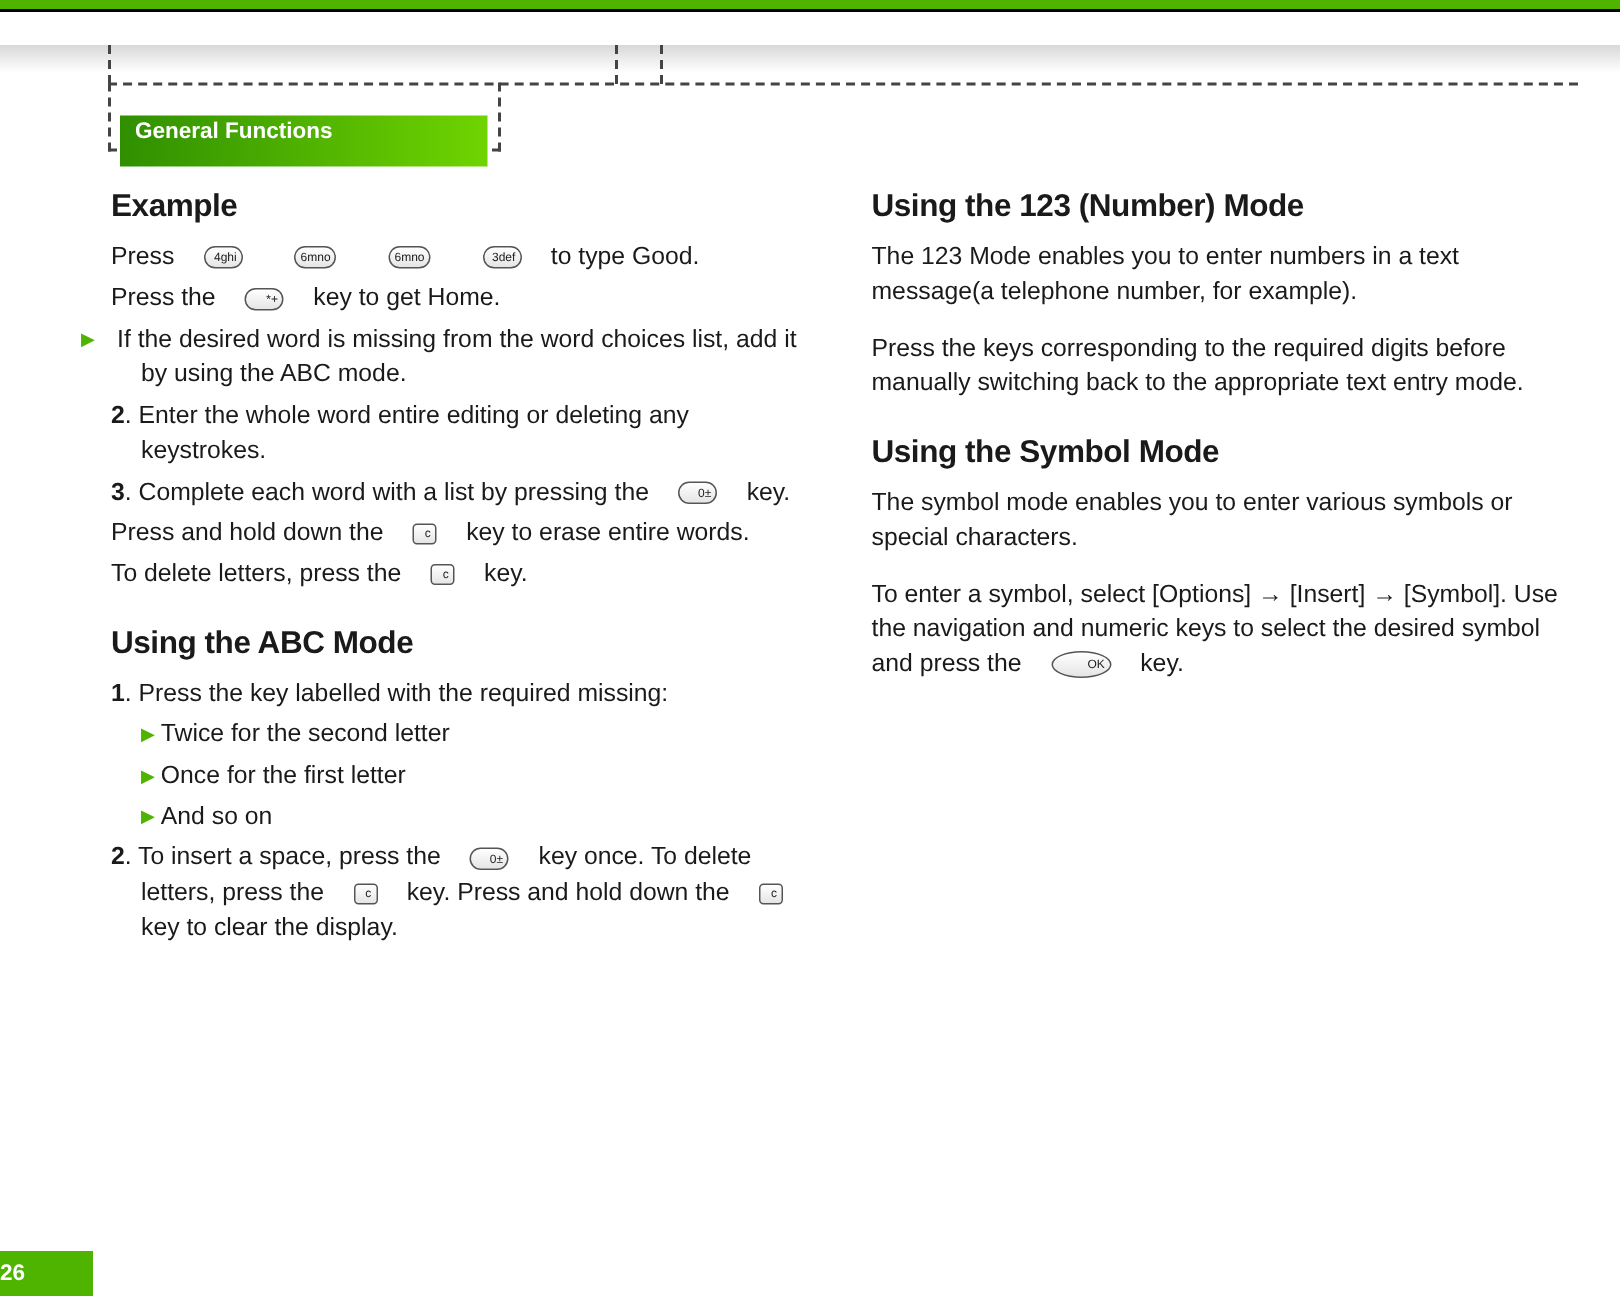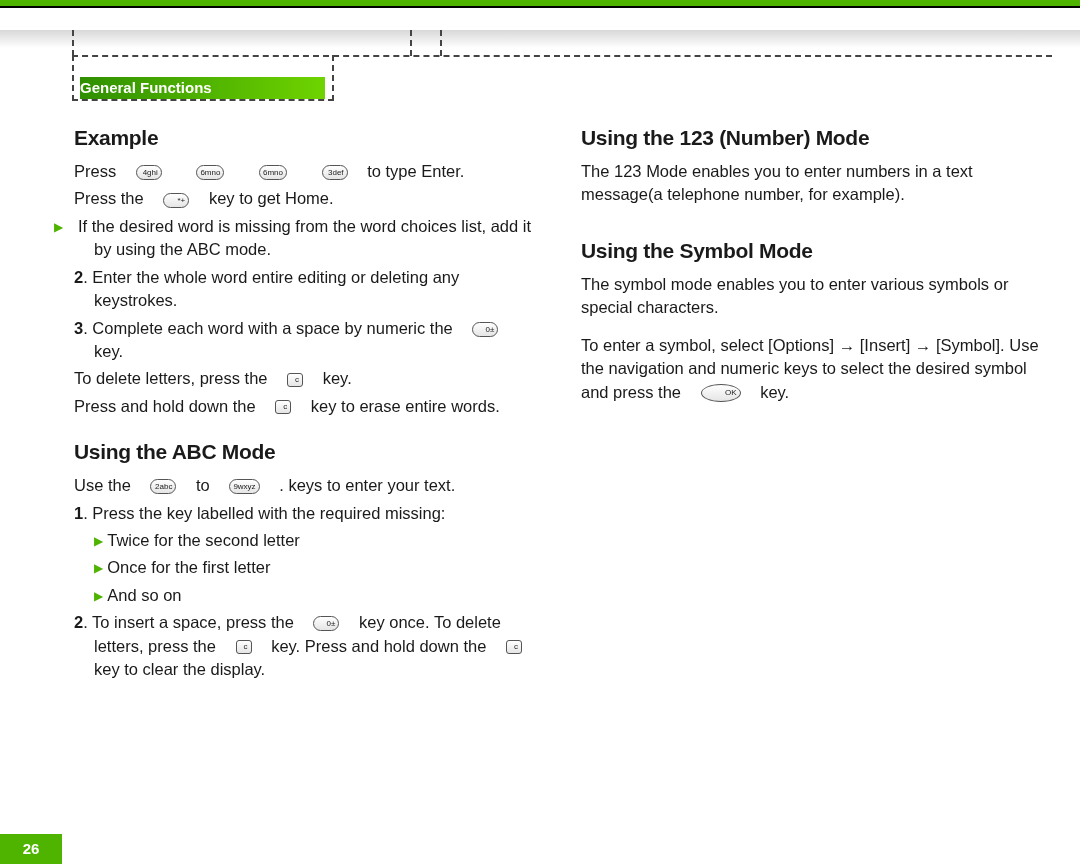--- a/index.html
+++ b/index.html
@@ -24,24 +24,24 @@
     border-top: 2px dashed #444;
     height: 0;
   }
   .dashed-vert1 { position: absolute; left: 72px; top: 55px; height: 46px; border-left: 2px dashed #444; }
   .dashed-vert2 { position: absolute; left: 332px; top: 55px; height: 46px; border-left: 2px dashed #444; }
   .dashed-under2 { position: absolute; left: 72px; width: 262px; top: 99px; border-top: 2px dashed #444; height:0;}
   .crop-mark-v { position: absolute; top: 30px; height: 26px; border-left: 2px dashed #444; }
 
   .section-tab {
     position: absolute; left: 80px; top: 77px;
-    width: 245px; height: 22px;
+    width: 245px; height: 34px;
     background: linear-gradient(to right, #2f8f00 0%, #6fd400 100%);
     color: #fff; font-weight: bold; font-size: 15px;
-    padding-left: 0; line-height: 22px;
+    padding-left: 10px; line-height: 22px;
   }
 
   .page {
     position: absolute; left: 74px; right: 28px; top: 126px; bottom: 38px;
     display: flex; gap: 36px;
   }
   .col { flex: 1 1 0; }
   h2 { font-size: 21px; font-weight: bold; margin-bottom: 10px; letter-spacing: -0.3px;}
   p, li, .line { font-size: 16.5px; line-height: 1.42; margin-bottom: 4px; }
   .line { display: block; }
@@ -59,21 +59,21 @@
   .num { font-weight: bold; }
   .indent { padding-left: 20px; }
   .bullet-row { padding-left: 20px; text-indent: -20px; }
   .spacer { height: 18px; }
 
   .page-num {
     position: absolute; left: 0; bottom: 0;
     width: 62px; height: 30px;
     background: #4fb400; color: #fff;
     font-weight: bold; font-size: 15px;
-    text-align: center; line-height: 30px;
+    line-height: 30px;
   }
 </style>
 </head>
 <body>
 
 <div class="top-green-bar"></div>
 <div class="top-black-line"></div>
 <div class="top-gradient"></div>
 <div class="crop-mark-v" style="left:72px"></div>
 <div class="crop-mark-v" style="left:410px"></div>
@@ -89,70 +89,68 @@
 
   <div class="col">
     <h2>Example</h2>
 
     <p class="line">
       <span>Press</span>
       <span class="key">4ghi</span>
       <span class="key">6mno</span>
       <span class="key">6mno</span>
       <span class="key">3def</span>
-      <span> to type Enter.</span>
+      <span> to type Good.</span>
     </p>
     <p class="line">
       <span>Press the </span>
       <span class="key">*+</span>
       <span> key to get Home.</span>
     </p>
 
     <p class="bullet-row">
       <span class="tri">▶</span><span>If the desired word is missing from the word choices list, add it by using the ABC mode.</span>
     </p>
 
     <p class="bullet-row">
       <span class="num">2</span><span>. Enter the whole word entire editing or deleting any keystrokes.</span>
     </p>
 
     <p class="bullet-row">
-      <span class="num">3</span><span>. Complete each word with a space by numeric the </span><span class="key">0±</span><span> key.</span>
+      <span class="num">3</span><span>. Complete each word with a list by pressing the </span><span class="key">0±</span><span> key.</span>
     </p>
 
     <p class="line">
-      <span>To delete letters, press the </span><span class="key sq">c</span><span> key.</span>
+      <span>Press and hold down the </span><span class="key sq">c</span><span> key to erase entire words.</span>
     </p>
     <p class="line">
-      <span>Press and hold down the </span><span class="key sq">c</span><span> key to erase entire words.</span>
+      <span>To delete letters, press the </span><span class="key sq">c</span><span> key.</span>
     </p>
 
     <div class="spacer"></div>
     <h2>Using the ABC Mode</h2>
 
-    <p class="line">
-      <span>Use the </span><span class="key">2abc</span><span> to </span><span class="key">9wxyz</span><span> . keys to enter your text.</span>
-    </p>
 
     <p class="bullet-row">
       <span class="num">1</span><span>. Press the key labelled with the required missing:</span>
     </p>
     <p class="indent"><span class="tri">▶</span><span>Twice for the second letter</span></p>
     <p class="indent"><span class="tri">▶</span><span>Once for the first letter</span></p>
     <p class="indent"><span class="tri">▶</span><span>And so on</span></p>
 
     <p class="bullet-row">
       <span class="num">2</span><span>. To insert a space, press the </span><span class="key">0±</span><span> key once. To delete letters, press the </span><span class="key sq">c</span><span> key. Press and hold down the </span><span class="key sq">c</span><span> key to clear the display.</span>
     </p>
   </div>
 
   <div class="col">
     <h2>Using the 123 (Number) Mode</h2>
     <p>The 123 Mode enables you to enter numbers in a text message(a telephone number, for example).</p>
     <div style="height:10px"></div>
+    <p>Press the keys corresponding to the required digits before manually switching back to the appropriate text entry mode.</p>
 
     <div class="spacer"></div>
     <h2>Using the Symbol Mode</h2>
     <p>The symbol mode enables you to enter various symbols or special characters.</p>
     <div style="height:10px"></div>
     <p>
       <span>To enter a symbol, select [Options] → [Insert] → [Symbol]. Use the navigation and numeric keys to select the desired symbol and press the </span><span class="key round">OK</span><span> key.</span>
     </p>
   </div>
 

